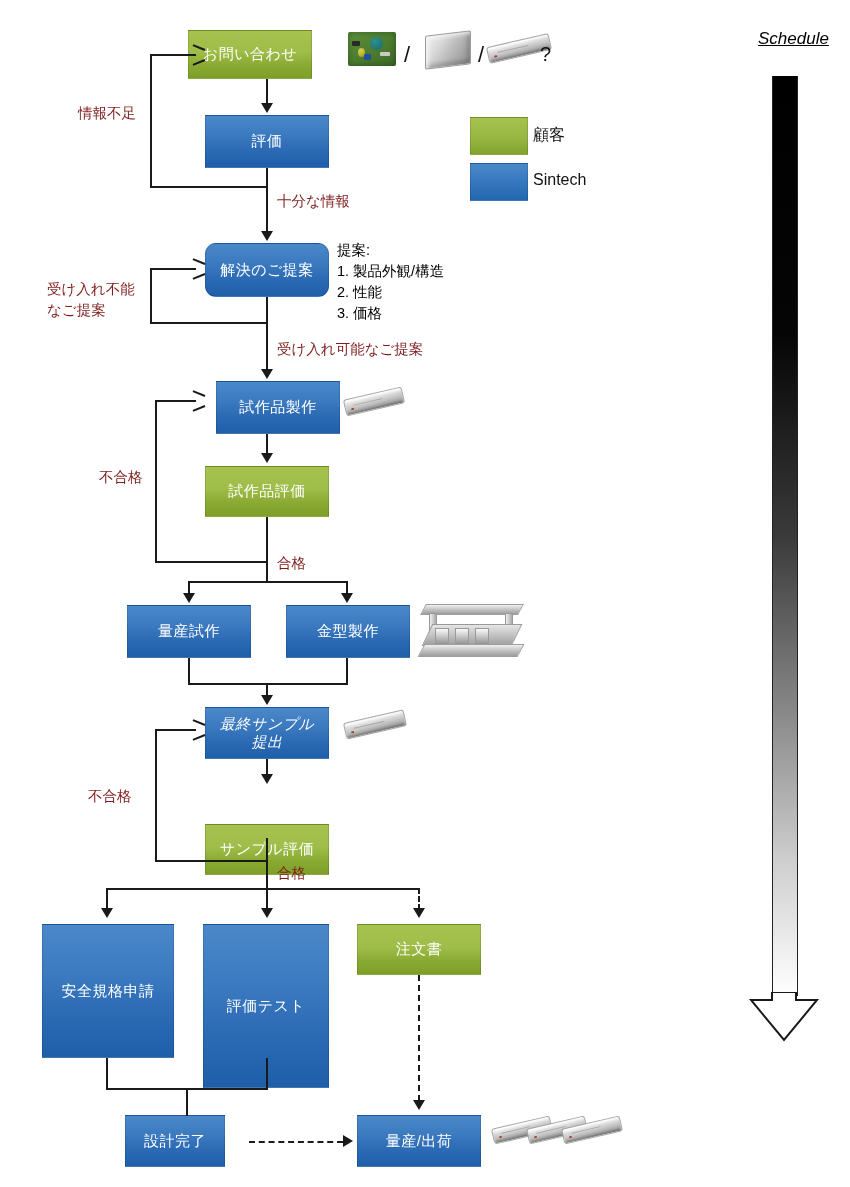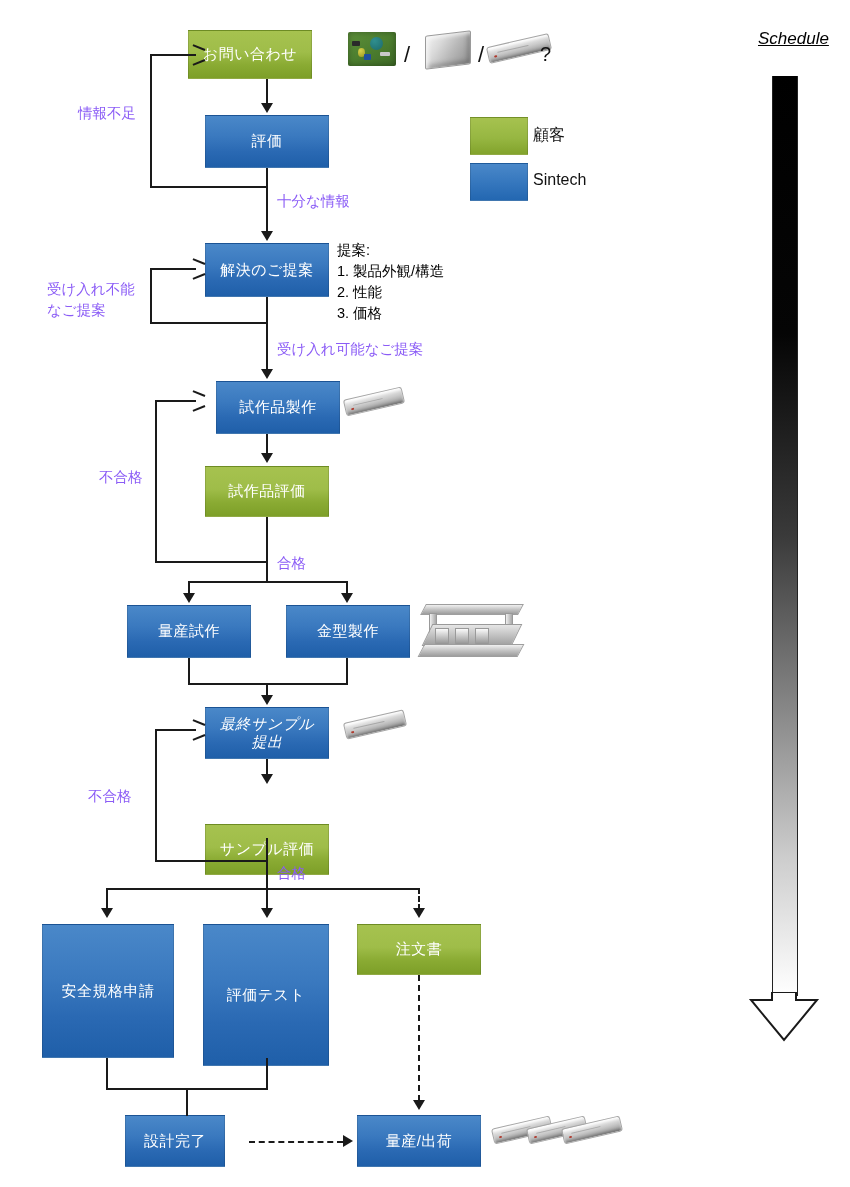--- a/index.html
+++ b/index.html
@@ -19,21 +19,21 @@
   }
   .box.green{
     background:linear-gradient(180deg,#a6c24f 0%,#9fbd49 45%,#8aab33 72%,#7d9f28 100%);
   }
   .box.blue{
     background:linear-gradient(180deg,#4a88c9 0%,#3a79bf 40%,#2a69b3 70%,#1f5fa9 100%);
   }
 
   
   .lbl{
-    position:absolute;font-size:14.5px;color:#8b5cf6;line-height:1.35;white-space:pre;
+    position:absolute;font-size:14.5px;color:#7f1d1d;line-height:1.35;white-space:pre;
   }
 
   
   .ln{position:absolute;background:#1a1a1a;}
   .ln.v{width:2px;}
   .ln.h{height:2px;}
   .dash-v{position:absolute;width:0;border-left:2px dashed #1a1a1a;}
   .dash-h{position:absolute;height:0;border-top:2px dashed #1a1a1a;}
 
   
@@ -123,21 +123,21 @@
   <div class="qmark" style="left:540px;top:43px;">?</div>
 
   <div class="box green" style="left:188px;top:30px;width:124px;height:49px;">
     <span>お問い合わせ</span>
   </div>
 
   <div class="box blue" style="left:205px;top:115px;width:124px;height:53px;">
     <span>評価</span>
   </div>
 
-  <div class="box blue" style="left:205px;top:243px;width:124px;height:54px;">
+  <div class="box blue" style="left:205px;top:243px;width:124px;height:54px;border-radius:11px;">
     <span>解決のご提案</span>
   </div>
 
   <div class="box blue" style="left:196px;top:381px;width:124px;height:53px;margin-left:20px;">
     <span>試作品製作</span>
   </div>
   <div class="photo bar" style="left:344px;top:393px;width:58px;height:15px;transform:rotate(-13deg);">
     <div class="stripe"></div>
       <div class="dot"></div>
   </div>
@@ -174,21 +174,21 @@
   </div>
 
   <div class="box green" style="left:205px;top:787px;width:124px;height:51px;margin-top:37px;">
     <span>サンプル評価</span>
   </div>
 
   <div class="box blue" style="left:42px;top:924px;width:132px;height:134px;">
     <span>安全規格申請</span>
   </div>
 
-  <div class="box blue" style="left:203px;top:924px;width:126px;height:142px;text-align:right;">
+  <div class="box blue" style="left:203px;top:924px;width:126px;height:164px;text-align:right;">
     <span>評価テスト</span>
   </div>
 
   <div class="box green" style="left:357px;top:924px;width:124px;height:51px;">
     <span>注文書</span>
   </div>
 
   <div class="box blue" style="left:125px;top:1115px;width:100px;height:52px;">
     <span>設計完了</span>
   </div>

